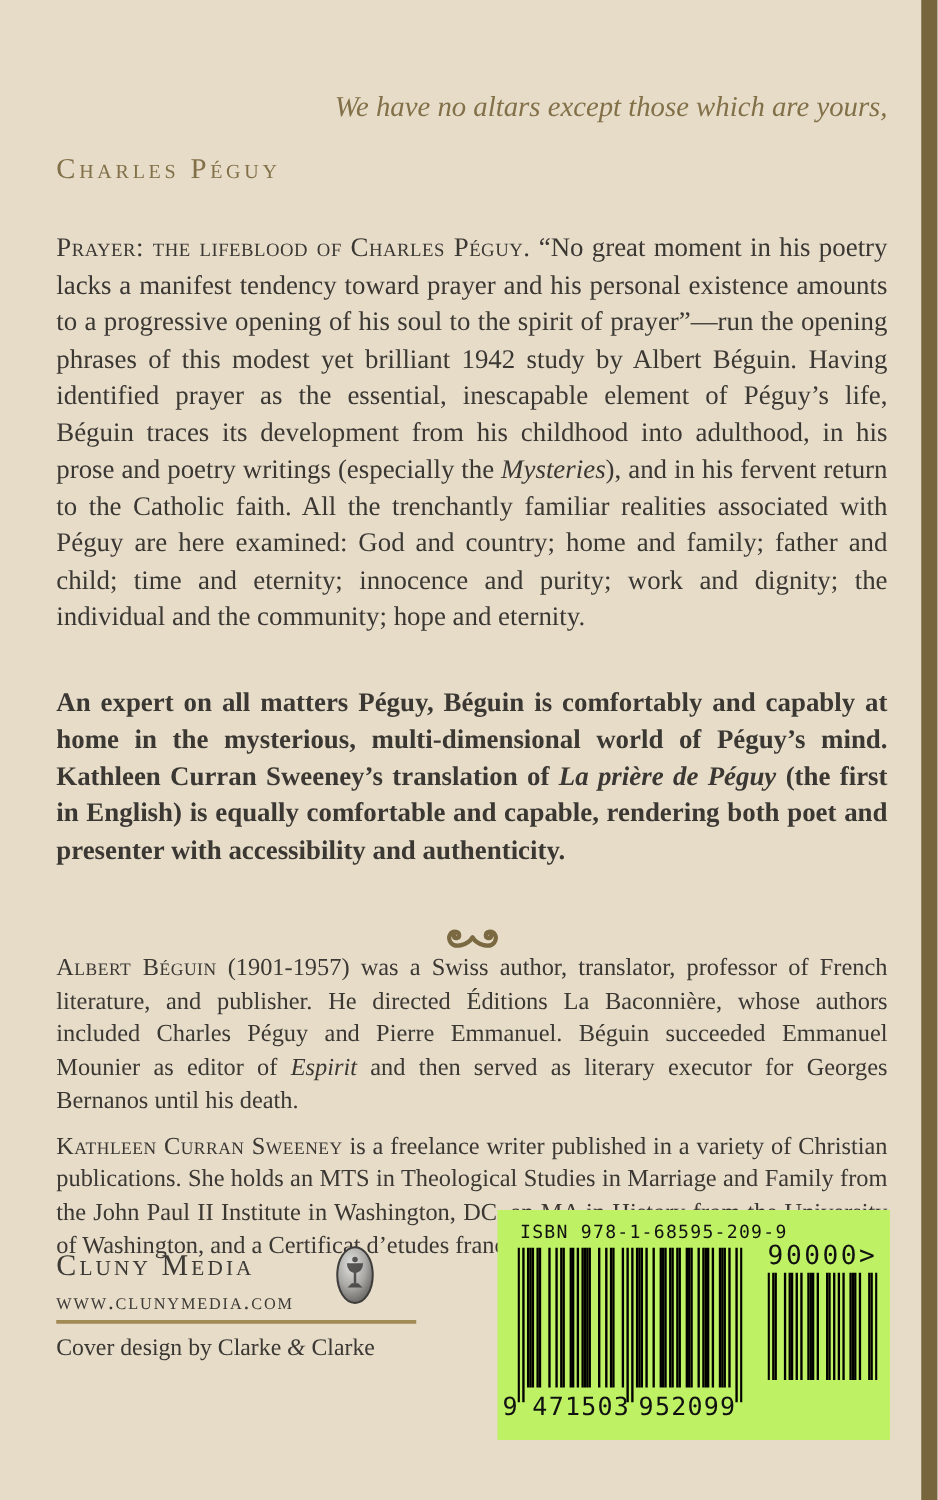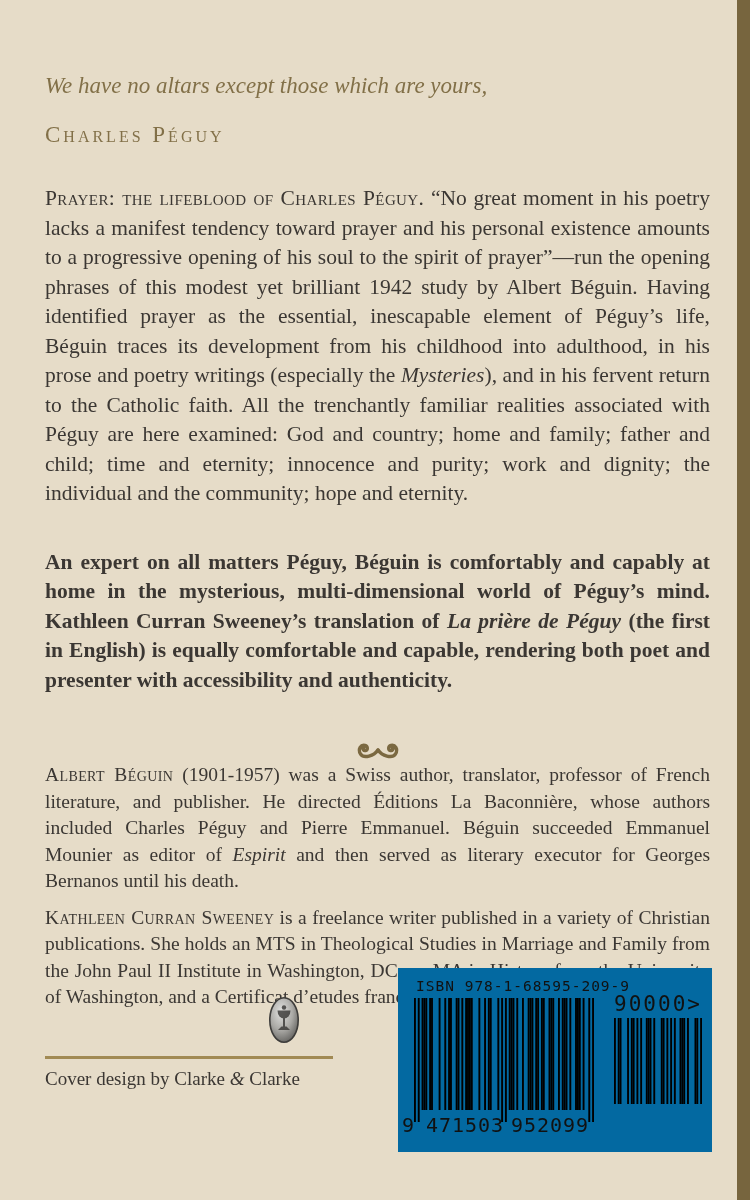--- a/index.html
+++ b/index.html
@@ -15,21 +15,21 @@
   .spine{
     position:absolute;top:0;right:0;width:13px;height:1200px;
     background:#77653e;
   }
   .content{
     position:absolute;left:45px;top:0;width:665px;
   }
   
   .quote-block{margin-top:72px;}
   .quote-line{
-    text-align:left;
+    text-align:right;
     font-style:italic;
     font-size:23px;line-height:28px;
     color:#827048;
   }
   .attribution{
     margin-top:22px;
     text-align:left;
     font-variant:small-caps;
     letter-spacing:3px;
     font-size:23px;
@@ -77,21 +77,21 @@
     position:absolute;left:45px;top:1056px;width:288px;height:3px;
     background:#a18a54;
   }
   .credits{
     position:absolute;left:45px;top:1066px;width:310px;
     font-size:19px;line-height:25px;
   }
   
   .barcode-box{
     position:absolute;left:398px;top:968px;width:314px;height:184px;
-    background:#0369a1;
+    background:#bef264;
   }
   .isbn-label{
     position:absolute;left:18px;top:10px;width:180px;
     text-align:center;
     font-family:"DejaVu Sans Mono", monospace;
     font-size:14.5px;letter-spacing:1px;
     color:#111;white-space:nowrap;
   }
   .barcode-main{position:absolute;left:16px;top:30px;}
   .barcode-digits{
@@ -130,20 +130,24 @@
           <path d="M24,15 C20,21 10,24 6.5,19 C3.5,14 7,9.5 11,10.5 C14,11.3 14,15 11.5,15.5 C9.5,15.9 8.5,14 9.5,13" stroke-width="3.4"></path>
           <path d="M24,15 C28,21 38,24 41.5,19 C44.5,14 41,9.5 37,10.5 C34,11.3 34,15 36.5,15.5 C38.5,15.9 39.5,14 38.5,13" stroke-width="3.4"></path>
         </g>
       </svg>
     </div>
 
     <p class="bio-para bio-1"><span class="seg-smallcaps">Albert Béguin</span><span> (1901-1957) was a Swiss author, translator, professor of French literature, and publisher. He directed Éditions La Baconnière, whose authors included Charles Péguy and Pierre Emmanuel. Béguin succeeded Emmanuel Mounier as editor of </span><span class="seg-italic">Espirit</span><span> and then served as literary executor for Georges Bernanos until his death.</span></p>
     <p class="bio-para bio-2"><span class="seg-smallcaps">Kathleen Curran Sweeney</span><span> is a freelance writer published in a variety of Christian publications. She holds an MTS in Theological Studies in Marriage and Family from the John Paul II Institute in Washington, DC, an MA in History from the University of Washington, and a Certificat d’etudes français from L’Université de Grenoble.</span></p>
   </div>
 
+  <div class="publisher-block">
+    <div class="publisher-name">Cluny Media</div>
+    <div class="publisher-site">www.clunymedia.com</div>
+  </div>
 
   <svg class="medallion" viewBox="0 0 32 48">
     <defs>
       <radialGradient id="medal-g" cx="40%" cy="32%" r="75%">
         <stop offset="0%" stop-color="#e2e2e0"></stop>
         <stop offset="55%" stop-color="#a9a8a4"></stop>
         <stop offset="100%" stop-color="#5c5b58"></stop>
       </radialGradient>
     </defs>
     <ellipse cx="16" cy="24" rx="14.2" ry="22.3" fill="url(#medal-g)" stroke="#3e3d3b" stroke-width="1.6"></ellipse>

